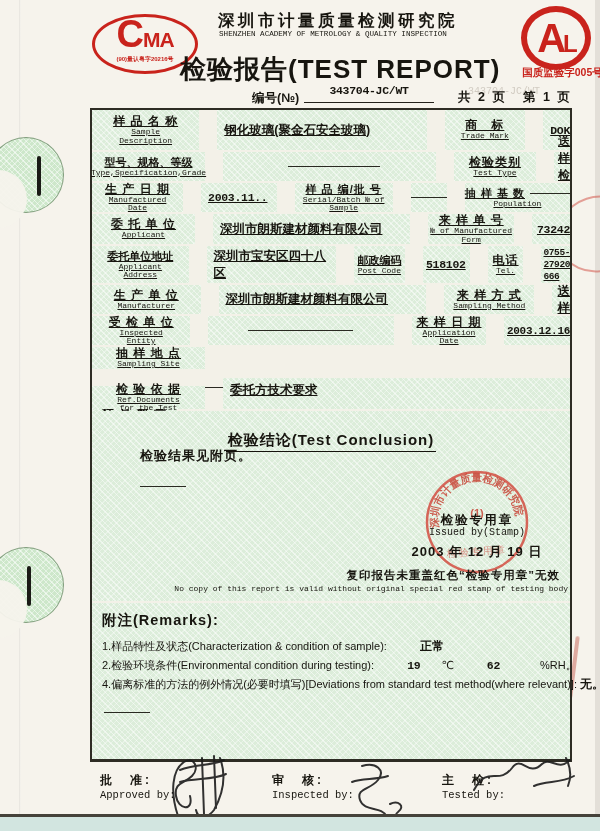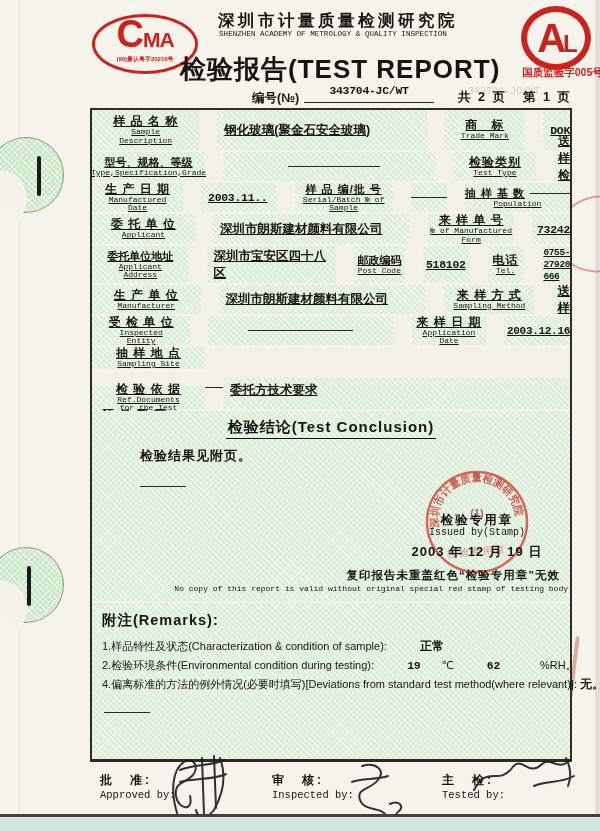--- a/index.html
+++ b/index.html
@@ -37,21 +37,21 @@
   .cn{font-weight:700;font-size:12px;letter-spacing:1px;line-height:13px;white-space:nowrap;}
   .cn.small{font-size:11px;letter-spacing:0;}
   .en{font-family:"Liberation Mono","DejaVu Sans Mono",monospace;font-size:8px;line-height:8.5px;white-space:pre-line;}
   .val{display:flex;align-items:center;padding-left:7px;font-weight:700;font-size:12.5px;}
   .num{font-family:"Liberation Mono","DejaVu Sans Mono",monospace;font-size:11.5px;letter-spacing:-.3px;}
   .pre{white-space:pre-line;line-height:12px;}
   .dash{display:inline-block;border-top:1.6px solid #2a2a22;height:0;}
   .prow{display:flex;align-items:center;gap:5px;}
   
   .concl{position:relative;height:190px;}
-  .c-head{position:absolute;left:0;right:0;top:7px;text-align:center;}
+  .c-head{position:absolute;left:0;right:0;top:20px;text-align:center;}
   .c-head span{display:inline-block;border-bottom:1.6px solid #15130d;font-size:15px;font-weight:700;letter-spacing:1px;padding:0 2px 1px;}
   .c-body{position:absolute;left:48px;top:36px;font-size:13px;font-weight:700;letter-spacing:1px;}
   .c-underline{position:absolute;left:48px;top:62px;}
   .stampwrap{position:absolute;left:330px;top:56px;width:110px;height:110px;}
   .blk{position:absolute;text-align:center;left:300px;width:170px;}
   .blk1{top:101px;font-size:12.5px;font-weight:700;letter-spacing:2px;}
   .blk2{top:116px;font-family:"Liberation Mono",monospace;font-size:10px;}
   .blk3{top:132px;font-size:13px;font-weight:700;letter-spacing:1px;white-space:nowrap;}
   .note-cn{position:absolute;right:10px;top:157px;font-size:11.5px;font-weight:700;letter-spacing:1px;white-space:nowrap;}
   .note-en{position:absolute;right:2px;top:173px;font-family:"Liberation Mono",monospace;font-size:8px;white-space:nowrap;}

